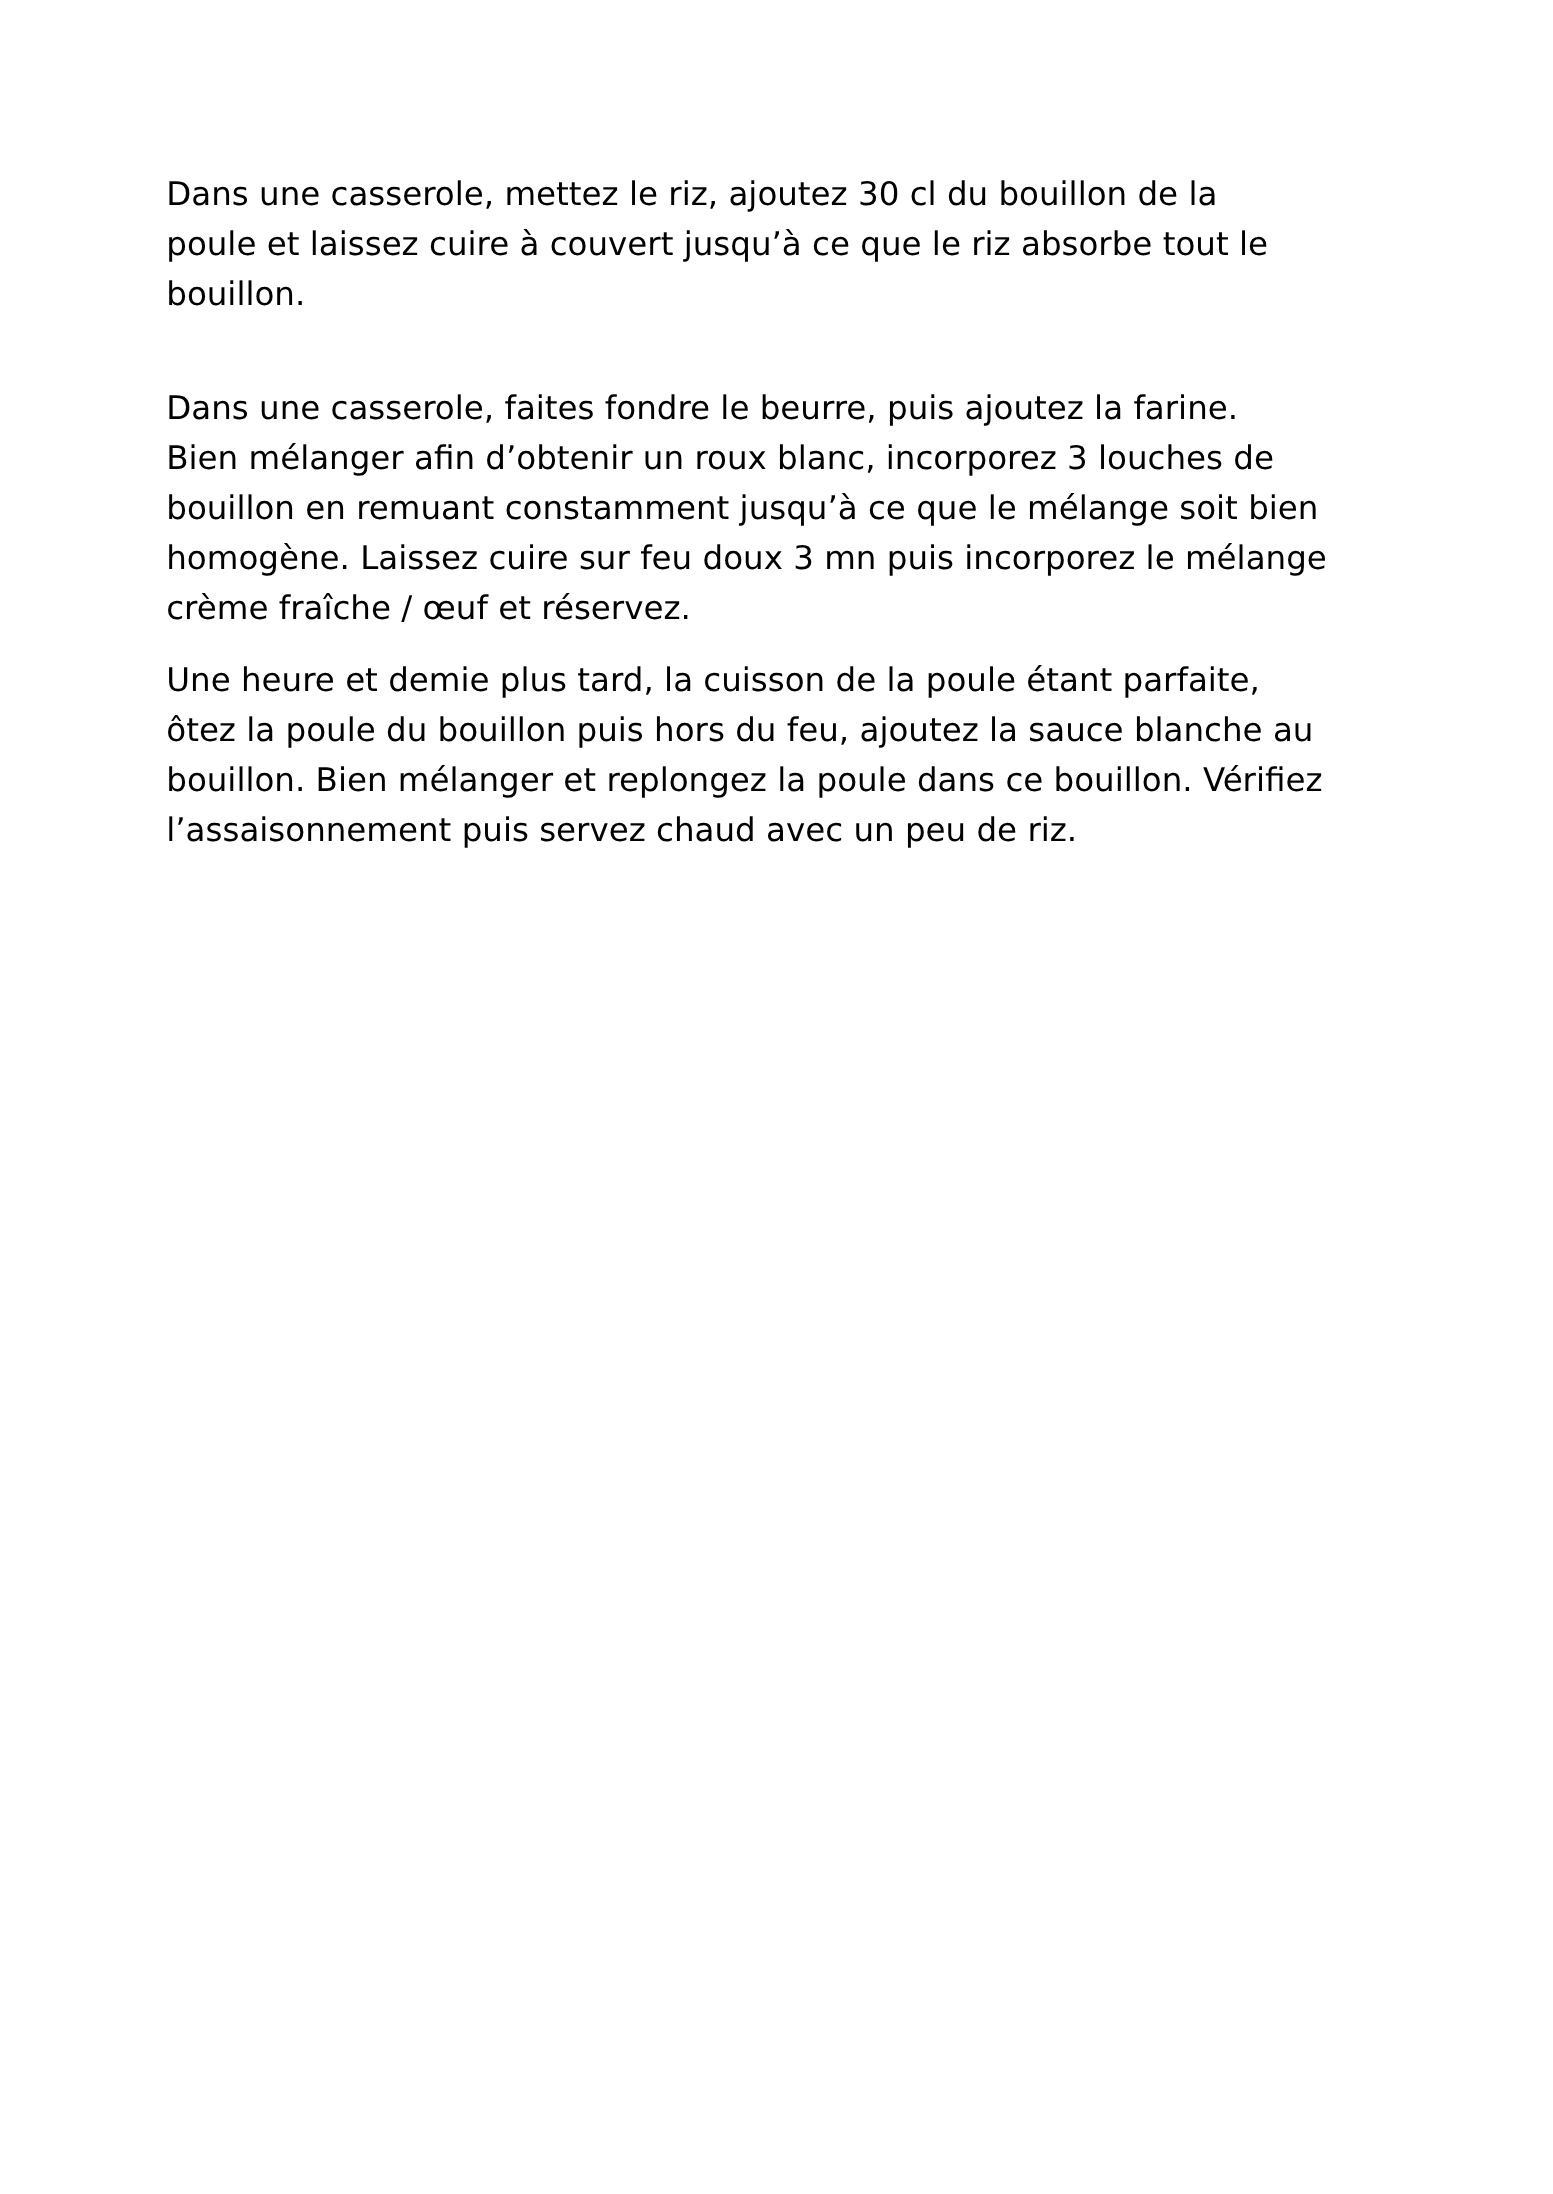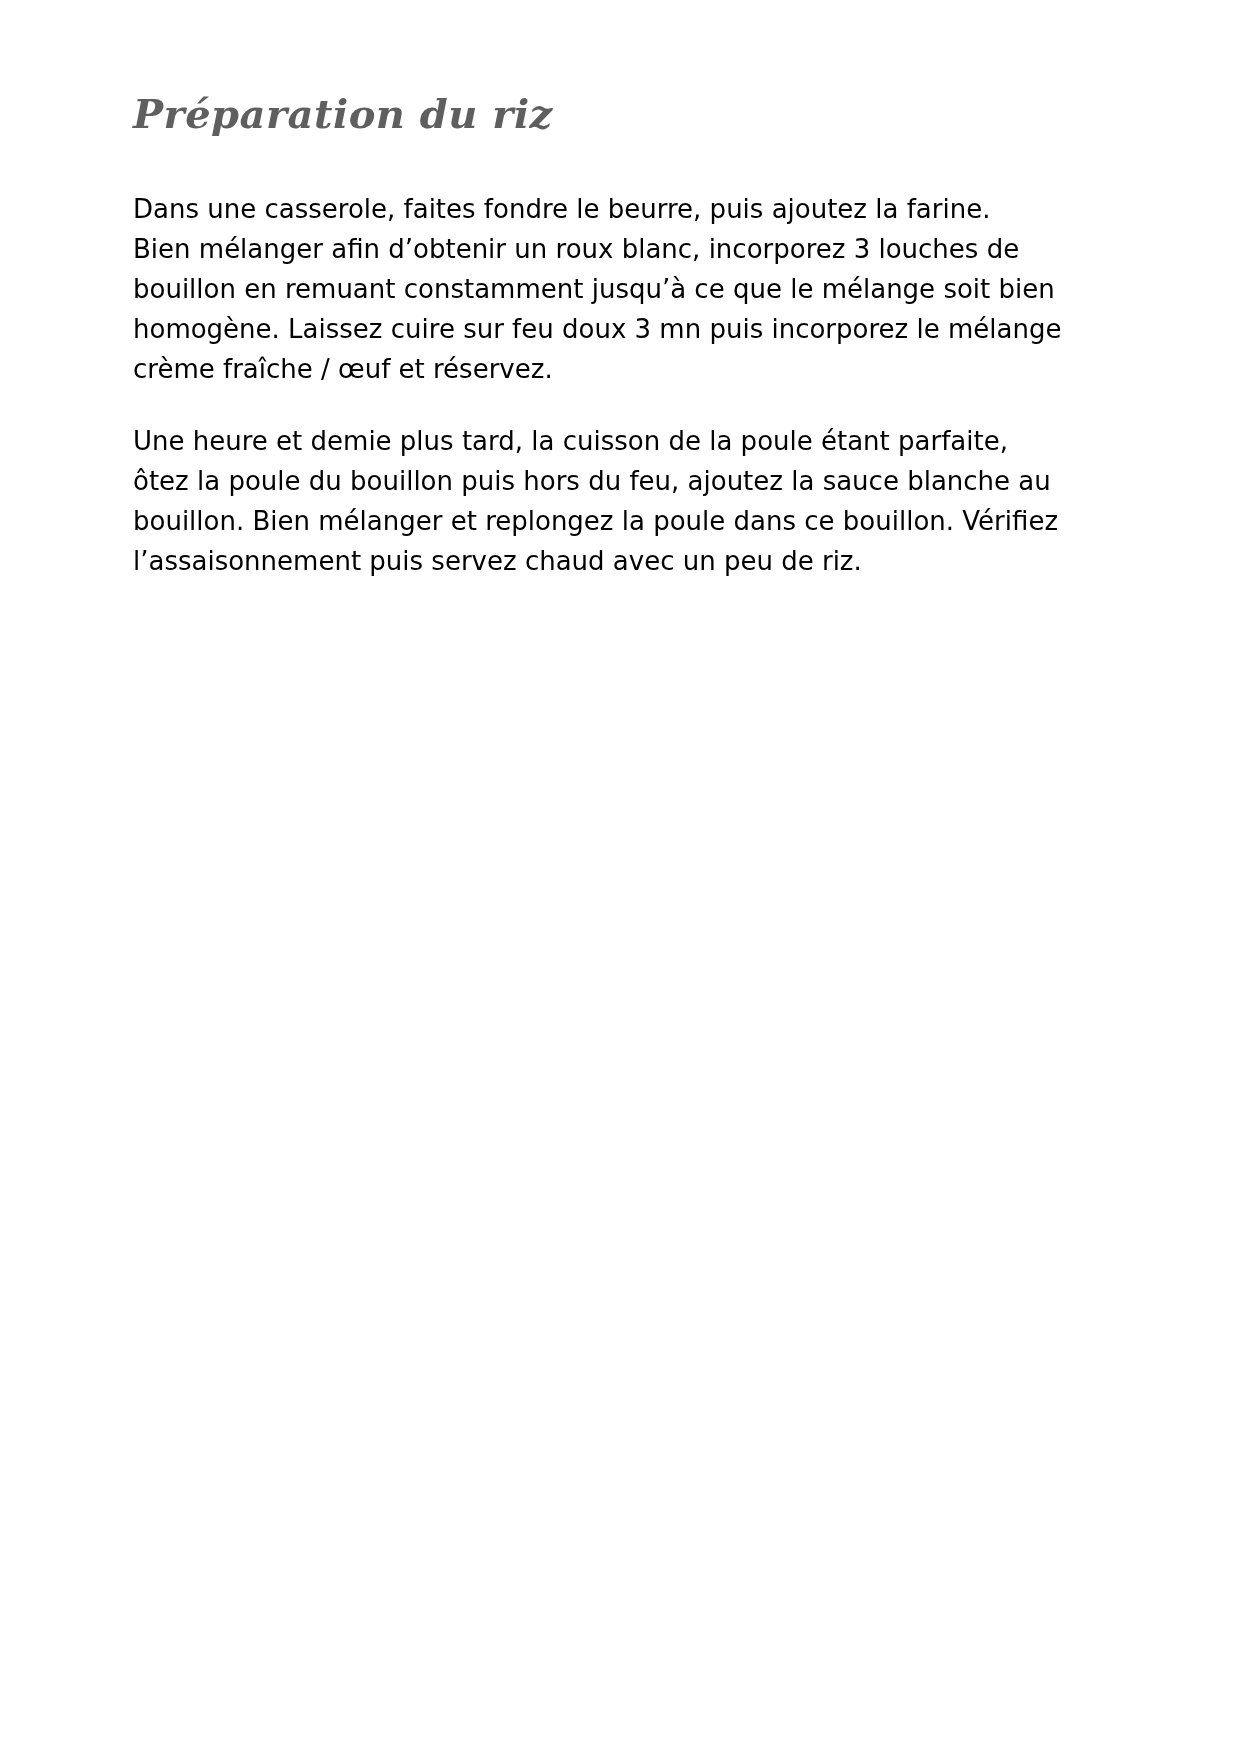--- a/index.html
+++ b/index.html
@@ -43,30 +43,32 @@
     margin: 0;
     white-space: pre-line; 
   }
   p.body-para.after-heading-1 {
     margin-top: 46px;
   }
   p.body-para.after-heading-2 {
     margin-top: 51px;
   }
   p.body-para.follow-para {
-    margin-top: 32px;
+    margin-top: 18px;
   }
 </style>
 </head>
 <body>
 
 <div class="page">
 
-  <h1 class="section-heading first">Préparation du riz</h1>
 
+  <p class="body-para after-heading-1">Dans une casserole, mettez le riz, ajoutez 30 cl du bouillon de la
+poule et laissez cuire à couvert jusqu’à ce que le riz absorbe tout le
+bouillon.</p>
 
 
   <p class="body-para after-heading-2">Dans une casserole, faites fondre le beurre, puis ajoutez la farine.
 Bien mélanger afin d’obtenir un roux blanc, incorporez 3 louches de
 bouillon en remuant constamment jusqu’à ce que le mélange soit bien
 homogène. Laissez cuire sur feu doux 3 mn puis incorporez le mélange
 crème fraîche / œuf et réservez.</p>
 
   <p class="body-para follow-para">Une heure et demie plus tard, la cuisson de la poule étant parfaite,
 ôtez la poule du bouillon puis hors du feu, ajoutez la sauce blanche au

